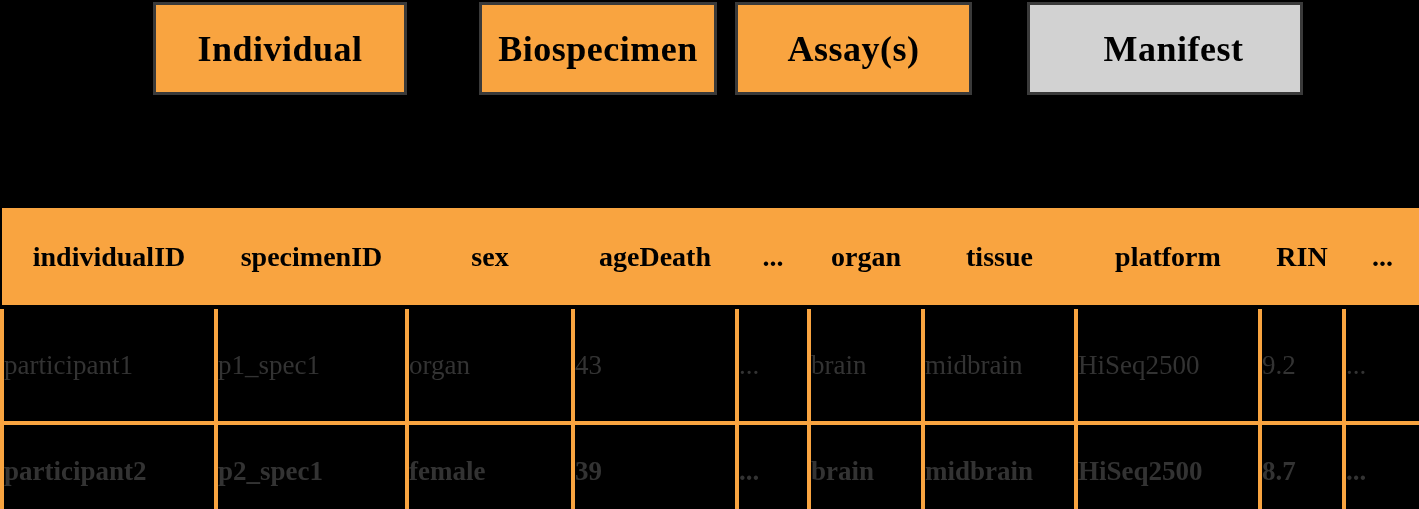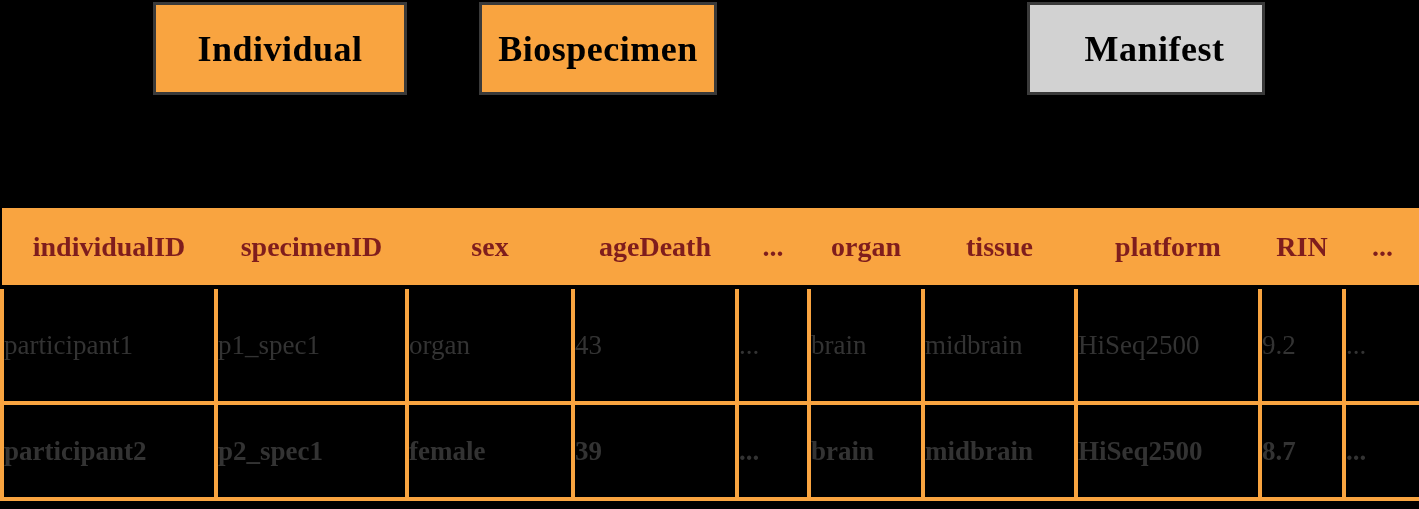--- a/index.html
+++ b/index.html
@@ -29,38 +29,38 @@
     display: flex;
     align-items: center;
     justify-content: center;
     cursor: pointer;
     letter-spacing: 0.5px;
   }
   .schema-button.gray { background: #D2D2D2; }
   #btn-individual  { left: 153px;  width: 254px; }
   #btn-biospecimen { left: 445px;  width: 238px; margin-left: 34px; }
   #btn-assays      { left: 735px;  width: 237px; }
-  #btn-manifest    { left: 1027px; width: 238px; padding-left: 17px; }
+  #btn-manifest    { left: 1027px; width: 276px; padding-left: 17px; }
 
   
   table.manifest {
     position: absolute;
     top: 208px;
     left: 0;
     width: 1419px;
     border-collapse: collapse;
     table-layout: fixed;
   }
   table.manifest thead th {
     background: #F9A440;
-    color: #7f1d1d;
+    color: #000000;
     font-weight: bold;
     font-size: 28px;
     height: 73px;
-    padding: 2px;
+    padding: 12px;
     border: none;
     border-bottom: 4px solid #000000;
     text-align: center;
     overflow: hidden;
   }
   table.manifest tbody td {
     background: #000000;
     color: #333333;
     font-size: 27px;
     border: 4px solid #F9A440;
@@ -74,20 +74,21 @@
 </style>
 </head>
 <body>
 
 <div class="stage">
 
   <div class="schema-button" id="btn-individual">Individual</div>
 
   <div class="schema-button" id="btn-biospecimen">Biospecimen</div>
 
+  <div class="schema-button" id="btn-assays">Assay(s)</div>
 
   <div class="schema-button gray" id="btn-manifest">Manifest</div>
 
   <table class="manifest">
     <colgroup>
       <col style="width:214px">
         <col style="width:191px">
         <col style="width:166px">
       <col style="width:164px">
         <col style="width:72px">

